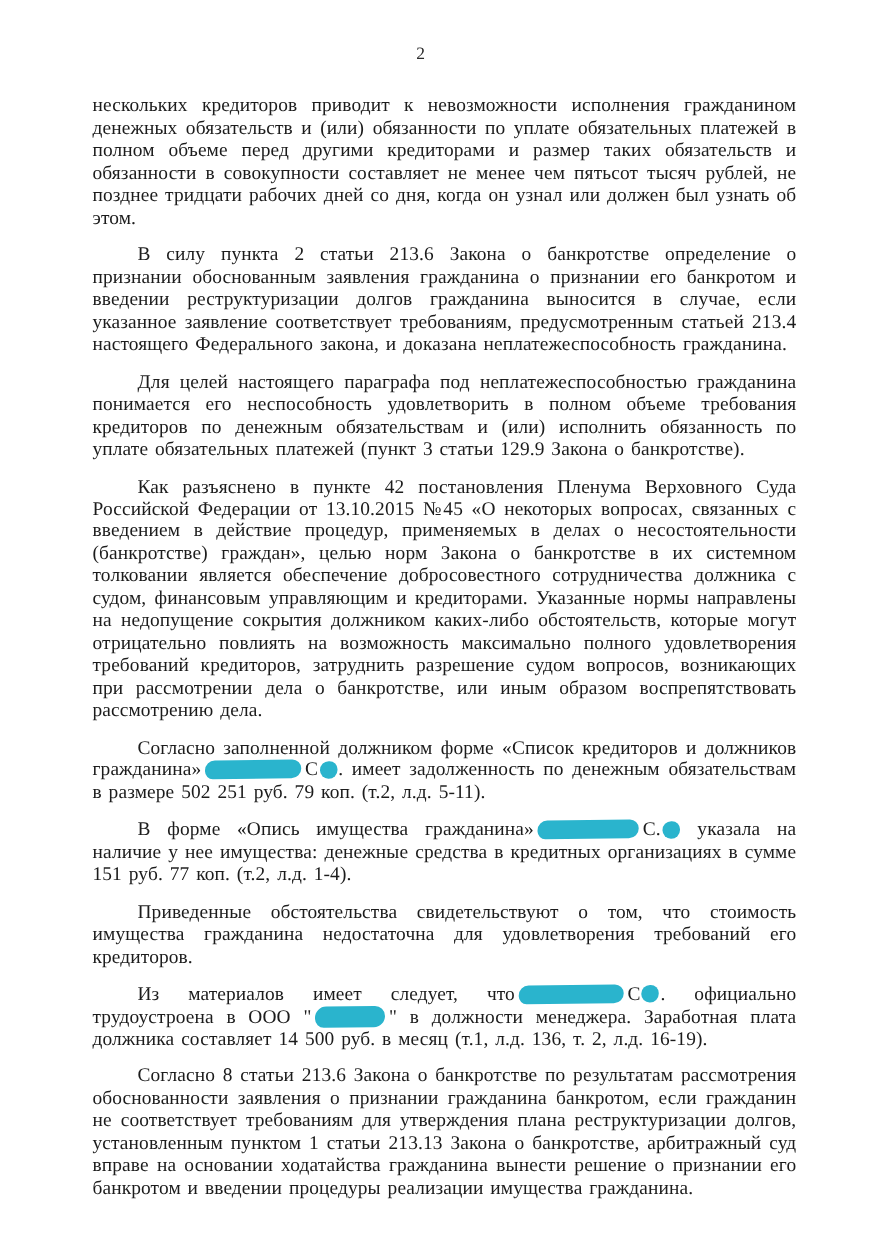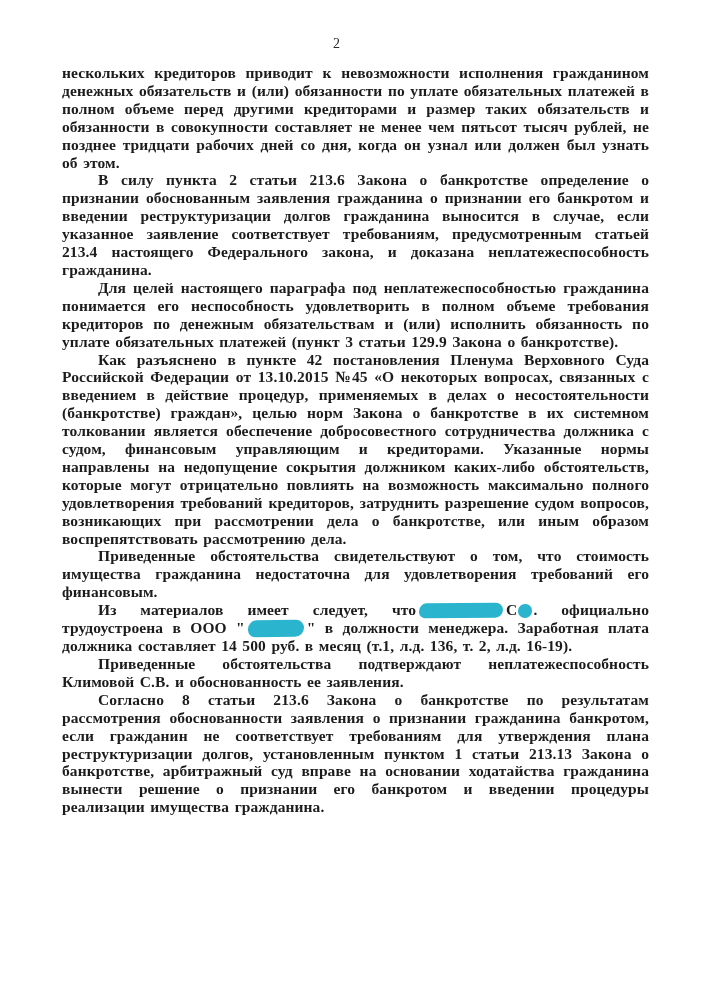--- a/index.html
+++ b/index.html
@@ -30,23 +30,22 @@
     top: 64px;
     left: 62px;
     width: 587px;
     font-size: 15.5px;
     line-height: 17.9px;
     text-align: justify;
     word-spacing: 1.5px;
     letter-spacing: 0.1px;
   }
   .para {
-    margin: 0;
+    margin: 12px;
     text-indent: 36px;
-    font-weight: bold;
   }
   .para.no-indent {
     text-indent: 0;
   }
   .redact {
     display: inline-block;
     background: var(--redaction, #2ab4cd);
     vertical-align: -3px;
   }
   .redact.blob {
@@ -77,24 +76,25 @@
   <div class="body-text">
 
     <p class="para no-indent">нескольких кредиторов приводит к невозможности исполнения гражданином денежных обязательств и (или) обязанности по уплате обязательных платежей в полном объеме перед другими кредиторами и размер таких обязательств и обязанности в совокупности составляет не менее чем пятьсот тысяч рублей, не позднее тридцати рабочих дней со дня, когда он узнал или должен был узнать об этом.</p>
 
     <p class="para">В силу пункта 2 статьи 213.6 Закона о банкротстве определение о признании обоснованным заявления гражданина о признании его банкротом и введении реструктуризации долгов гражданина выносится в случае, если указанное заявление соответствует требованиям, предусмотренным статьей 213.4 настоящего Федерального закона, и доказана неплатежеспособность гражданина.</p>
 
     <p class="para">Для целей настоящего параграфа под неплатежеспособностью гражданина понимается его неспособность удовлетворить в полном объеме требования кредиторов по денежным обязательствам и (или) исполнить обязанность по уплате обязательных платежей (пункт 3 статьи 129.9 Закона о банкротстве).</p>
 
     <p class="para">Как разъяснено в пункте 42 постановления Пленума Верховного Суда Российской Федерации от 13.10.2015 №45 «О некоторых вопросах, связанных с введением в действие процедур, применяемых в делах о несостоятельности (банкротстве) граждан», целью норм Закона о банкротстве в их системном толковании является обеспечение добросовестного сотрудничества должника с судом, финансовым управляющим и кредиторами. Указанные нормы направлены на недопущение сокрытия должником каких-либо обстоятельств, которые могут отрицательно повлиять на возможность максимально полного удовлетворения требований кредиторов, затруднить разрешение судом вопросов, возникающих при рассмотрении дела о банкротстве, или иным образом воспрепятствовать рассмотрению дела.</p>
 
+    <p class="para"><span>Согласно заполненной должником форме «Список кредиторов и должников гражданина»</span><span class="redact blob" style="width:77px"></span><span>С</span><span class="redact dot"></span><span>. имеет задолженность по денежным обязательствам в размере 502 251 руб. 79 коп. (т.2, л.д. 5-11).</span></p>
 
+    <p class="para"><span>В форме «Опись имущества гражданина»</span><span class="redact blob" style="width:81px"></span><span>С.</span><span class="redact dot"></span><span> указала на наличие у нее имущества: денежные средства в кредитных организациях в сумме 151 руб. 77 коп. (т.2, л.д. 1-4).</span></p>
 
-    <p class="para">Приведенные обстоятельства свидетельствуют о том, что стоимость имущества гражданина недостаточна для удовлетворения требований его финансовым.</p>
+    <p class="para">Приведенные обстоятельства свидетельствуют о том, что стоимость имущества гражданина недостаточна для удовлетворения требований его кредиторов.</p>
 
     <p class="para"><span>Из материалов имеет следует, что</span><span class="redact blob" style="width:84px"></span><span>С</span><span class="redact dot"></span><span>. официально трудоустроена в ООО "</span><span class="redact blob tall" style="width:56px"></span><span>" в должности менеджера. Заработная плата должника составляет 14 500 руб. в месяц (т.1, л.д. 136, т. 2, л.д. 16-19).</span></p>
 
-    <p class="para">Приведенные обстоятельства подтверждают неплатежеспособность Климовой С.В. и обоснованность ее заявления.</p>
 
     <p class="para">Согласно 8 статьи 213.6 Закона о банкротстве по результатам рассмотрения обоснованности заявления о признании гражданина банкротом, если гражданин не соответствует требованиям для утверждения плана реструктуризации долгов, установленным пунктом 1 статьи 213.13 Закона о банкротстве, арбитражный суд вправе на основании ходатайства гражданина вынести решение о признании его банкротом и введении процедуры реализации имущества гражданина.</p>
 
   </div>
 </div>
 
 </body></html>

